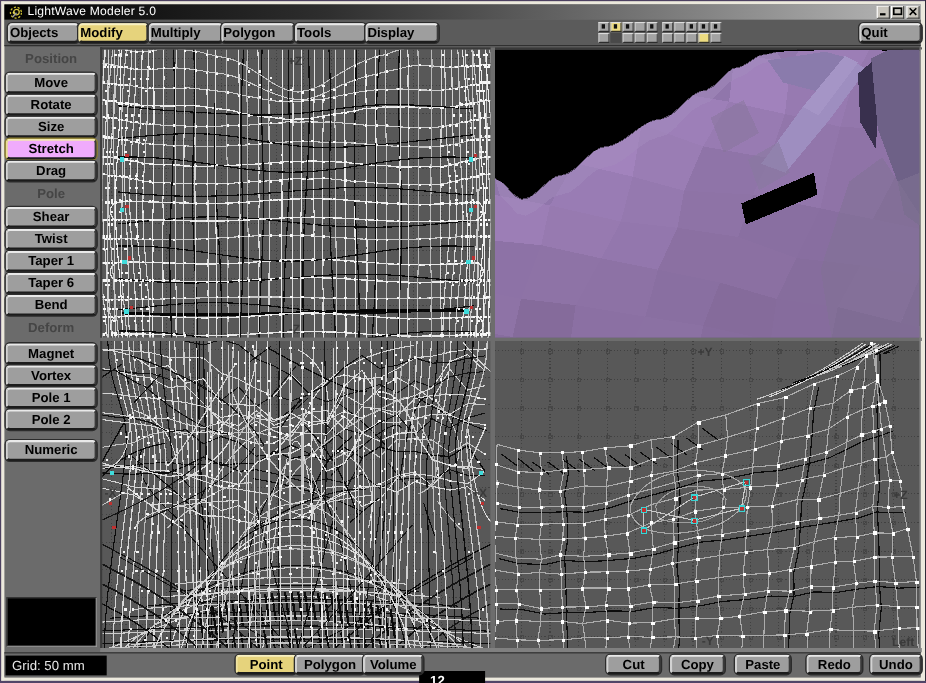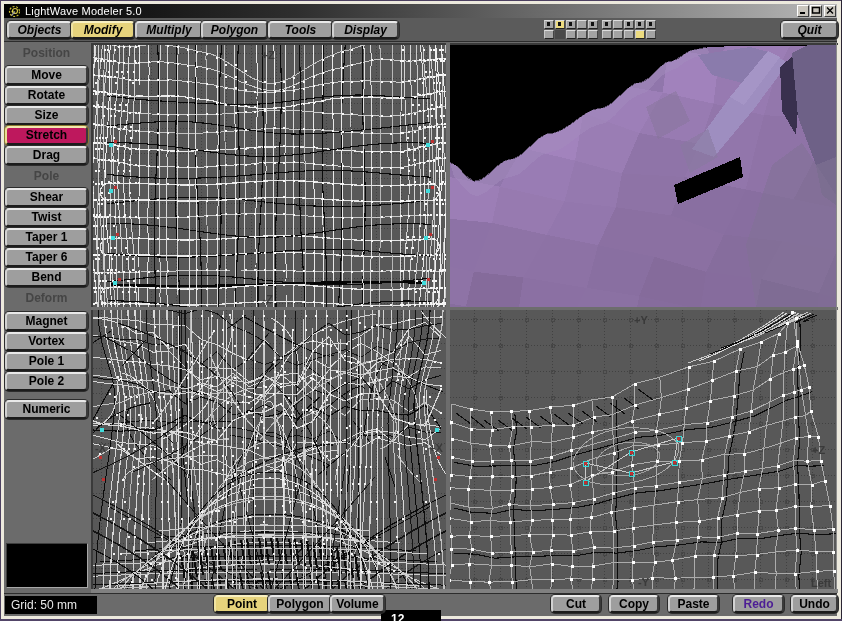--- a/index.html
+++ b/index.html
@@ -12,46 +12,46 @@
 #frameB{position:absolute;left:0;top:619px;width:842px;height:2px;background:#524568;}
 #title{position:absolute;left:4px;top:4px;width:833px;height:14px;transform:translateZ(0);
 background:linear-gradient(to right,#000 0%,#2e2e2e 35%,#7a7a7a 72%,#b8b8b8 100%);
 color:#fff;font-size:11px;line-height:15px;letter-spacing:0.2px;}
 #title .txt{position:absolute;left:21px;top:0px;}
 .wbtn{position:absolute;top:5px;width:10px;height:10px;background:#c9c5bd;
 border-top:1px solid #fff;border-left:1px solid #fff;border-right:1px solid #3c3c3c;border-bottom:1px solid #3c3c3c;}
 .wbtn svg{position:absolute;left:0;top:0;display:block;}
 #menubar{position:absolute;left:4px;top:18px;width:833px;height:23px;background:#5b5b5b;border-bottom:1px solid #2c2c2c;}
 .mbtn{position:absolute;height:14px;background:#9e9e9e;color:#000;font-weight:bold;font-size:12px;
-text-align:center;line-height:14px;border-radius:4px;
+line-height:14px;border-radius:4px;
 border-top:2px solid #e9e9e9;border-left:2px solid #d2d2d2;border-bottom:2px solid #1c1c1c;border-right:2px solid #3a3a3a;
-box-shadow:0 0 0 1px #2c2c2c;font-style:italic;}
+box-shadow:0 0 0 1px #2c2c2c;}
 .mbtn.yellow{background:#e6d37c;border-top-color:#f8f0c2;border-left-color:#f0e4a2;}
 .sq{position:absolute;width:8px;height:7px;background:#a3a3a3;border-top:1px solid #ddd;border-left:1px solid #c8c8c8;border-bottom:1px solid #222;border-right:1px solid #444;}
 .sq i{position:absolute;left:2px;top:1px;width:3px;height:4px;background:#111;}
 .sqy{background:#ecdb80;}
 .sqhole{position:absolute;width:10px;height:9px;background:#494949;}
 .glabel{position:absolute;left:5px;width:83px;text-align:center;color:#454545;font-weight:bold;font-size:12px;}
 .sbtn{position:absolute;left:5px;width:79px;height:15px;background:#9e9e9e;color:#000;font-weight:bold;font-size:12px;
 text-align:center;line-height:14px;border-radius:4px;
 border-top:2px solid #e9e9e9;border-left:2px solid #d2d2d2;border-bottom:2px solid #1c1c1c;border-right:2px solid #3a3a3a;
 box-shadow:0 0 0 1px #2c2c2c;}
-.sbtn.yellow{background:#be185d;border-top-color:#f3e9b0;border-left-color:#e9dd94;box-shadow:0 0 0 1px #8a7c2f;}
+.sbtn.yellow{background:#f0abfc;border-top-color:#f3e9b0;border-left-color:#e9dd94;box-shadow:0 0 0 1px #8a7c2f;}
 #sideblack{position:absolute;left:6px;top:543px;width:80px;height:43px;background:#000;
 border-right:1px solid #a8a8a8;border-bottom:1px solid #a8a8a8;border-left:1px solid #3e3e3e;border-top:1px solid #3e3e3e;}
 .vpb{position:absolute;background:#3a3a3a;}
 #botbar{position:absolute;left:4px;top:593px;width:833px;height:22px;background:#6b6b6b;border-top:1px solid #2c2c2c;}
 #gridbox{position:absolute;left:1px;top:2px;width:92px;height:18px;background:#000;color:#e8e8e8;font-size:12px;font-weight:normal;line-height:18px;padding-left:6px;box-sizing:border-box;}
 #numbox{position:absolute;left:377px;top:16px;width:60px;height:18px;background:#000;color:#fff;font-size:12px;font-weight:bold;line-height:18px;padding-left:10px;box-sizing:border-box;}
 .bbtn{position:absolute;top:1px;height:14px;background:#9e9e9e;color:#000;font-weight:bold;font-size:12px;
 text-align:center;line-height:14px;border-radius:4px;
 border-top:2px solid #e9e9e9;border-left:2px solid #d2d2d2;border-bottom:2px solid #1c1c1c;border-right:2px solid #3a3a3a;
 box-shadow:0 0 0 1px #2c2c2c;}
 .bbtn.yellow{background:#e6d37c;border-top-color:#f8f0c2;border-left-color:#f0e4a2;}
-.dis{color:#4c1d95;}
+.dis{color:#000000;}
 text{font-family:"Liberation Sans",sans-serif;-webkit-font-smoothing:antialiased;transform:translateZ(0);}
 </style></head><body>
 <div id="creamT"></div>
 <div id="creamL"></div>
 <div id="creamR"></div>
 <div id="creamB"></div>
 <div id="frameTop"></div>
 <div id="frameL"></div>
 <div id="frameR"></div>
 <div id="frameB"></div>

